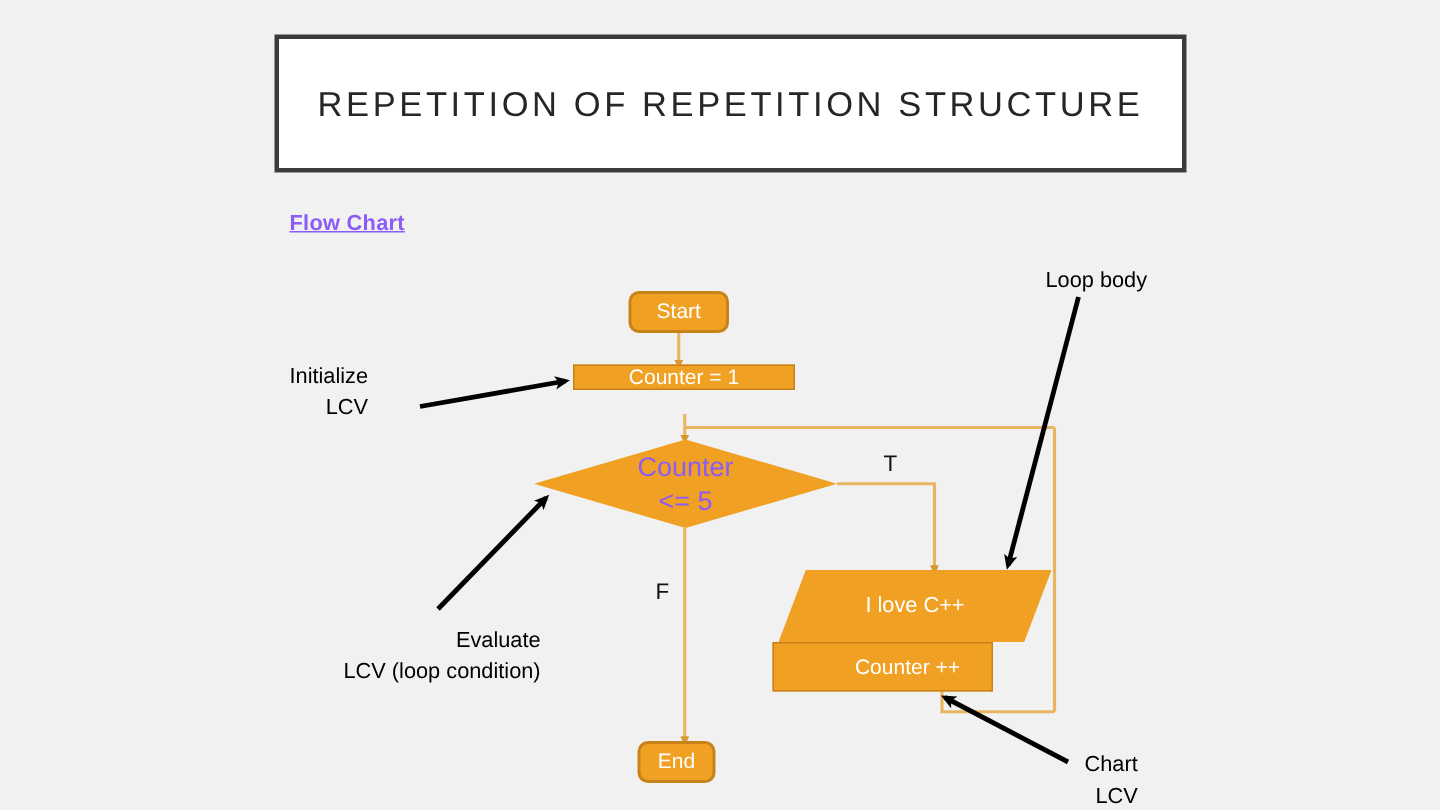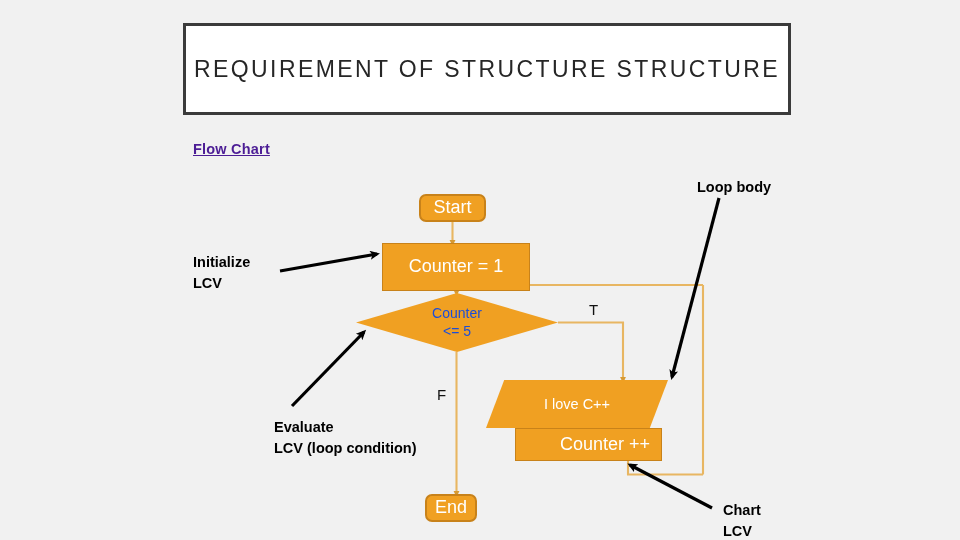--- a/index.html
+++ b/index.html
@@ -42,69 +42,70 @@
     line-height: 1.32;
     font-weight: 400;
   }
   
   #flowchart-label {
     position: absolute;
     left: 193px;
     top: 141px;
     font-size: 14.5px;
     font-weight: bold;
-    color: #4c1d95;
+    color: #8b5cf6;
     text-decoration: underline;
     letter-spacing: 0.2px;
   }
   
   .annot {
     position: absolute;
     font-size: 14.5px;
-    font-weight: bold;
+    font-weight: normal;
     color: #000;
     line-height: 1.42;
     white-space: pre-line;
-  }
-  #annot-initialize { left: 193px; top: 252px; }
+    text-align: right;
+  }
+  #annot-initialize { left: 193px; top: 241px; }
   #annot-loopbody   { left: 697px; top: 177px; }
-  #annot-evaluate   { left: 229px; top: 417px; margin-left: 45px; }
+  #annot-evaluate   { left: 229px; top: 417px; }
   #annot-update     { left: 723px; top: 500px; }
 
   
   .branch-label {
     position: absolute;
     font-size: 15px;
     color: #111;
     font-weight: 400;
   }
   #label-t { left: 589px; top: 301px; }
   #label-f { left: 437px; top: 386px; }
 
   
   .node {
     position: absolute;
     box-sizing: border-box;
     background: #f0a022;
     border: 1px solid #c8821a;
     color: #ffffff;
-    font-size: 18px;
+    font-size: 14px;
     display: flex;
     align-items: center;
     justify-content: center;
     text-align: center;
     line-height: 1.22;
     white-space: pre-line;
   }
   .terminator {
     border-radius: 7px;
     border: 2px solid #c8821a;
   }
   #node-start   { left: 419px; top: 194px; width: 67px;  height: 28px; }
-  #node-init    { left: 382px; top: 243px; width: 148px; height: 48px; }
+  #node-init    { left: 382px; top: 243px; width: 148px; height: 17px; }
   #node-end     { left: 425px; top: 494px; width: 52px;  height: 28px; }
   #node-counter-inc { left: 515px; top: 428px; width: 147px; height: 33px; padding-left: 33px; }
 
   
   #node-decision {
     position: absolute;
     left: 356px;
     top: 293px;
     width: 202px;
     height: 59px;
@@ -114,30 +115,30 @@
     inset: 0;
     background: #f0a022;
     clip-path: polygon(50% 0%, 100% 50%, 50% 100%, 0% 50%);
   }
   #node-decision .diamond-label {
     position: absolute;
     inset: 0;
     display: flex;
     align-items: center;
     justify-content: center;
-    color: #1d4ed8;
-    font-size: 14px;
+    color: #8b5cf6;
+    font-size: 18px;
     line-height: 1.25;
     text-align: center;
     white-space: pre-line;
   }
   
   #node-output {
     position: absolute;
-    left: 486px;
+    left: 519px;
     top: 380px;
     width: 182px;
     height: 48px;
   }
   #node-output .para-shape {
     position: absolute;
     inset: 0;
     background: #f0a022;
     clip-path: polygon(10% 0%, 100% 0%, 90% 100%, 0% 100%);
   }
@@ -158,21 +159,21 @@
     height: 540px;
     pointer-events: none;
   }
 </style>
 </head>
 <body>
 
 <div id="slide">
 
   <div id="title-box">
-    <div id="title-text">REQUIREMENT OF STRUCTURE
+    <div id="title-text">REPETITION OF REPETITION
 STRUCTURE</div>
   </div>
 
   <div id="flowchart-label">Flow Chart</div>
 
   <svg id="connectors" viewBox="0 0 960 540" xmlns="http://www.w3.org/2000/svg">
     <defs>
       <marker id="orange-arrow" markerWidth="7" markerHeight="7" refX="3.2" refY="3" orient="auto" markerUnits="userSpaceOnUse">
         <path d="M0,0 L6.5,3 L0,6 z" fill="#d79a33"></path>
       </marker>

